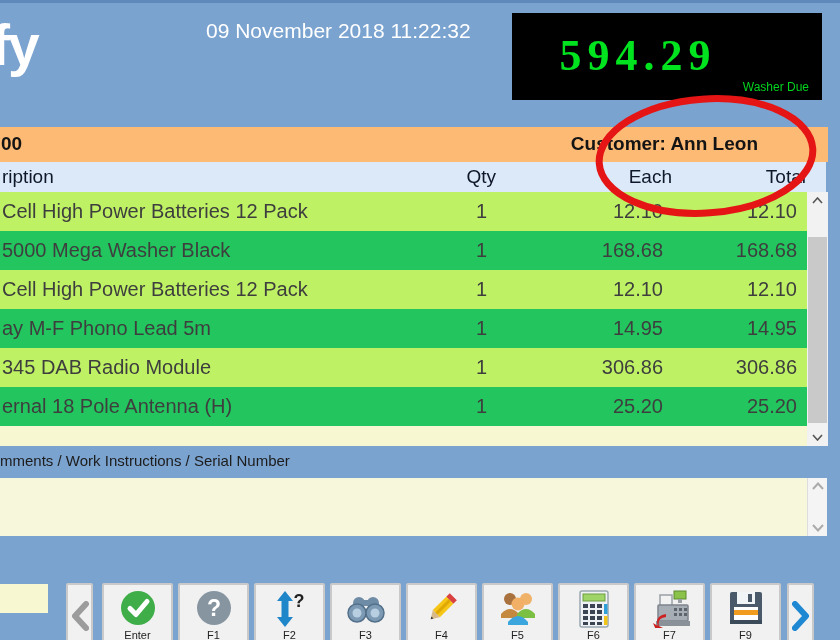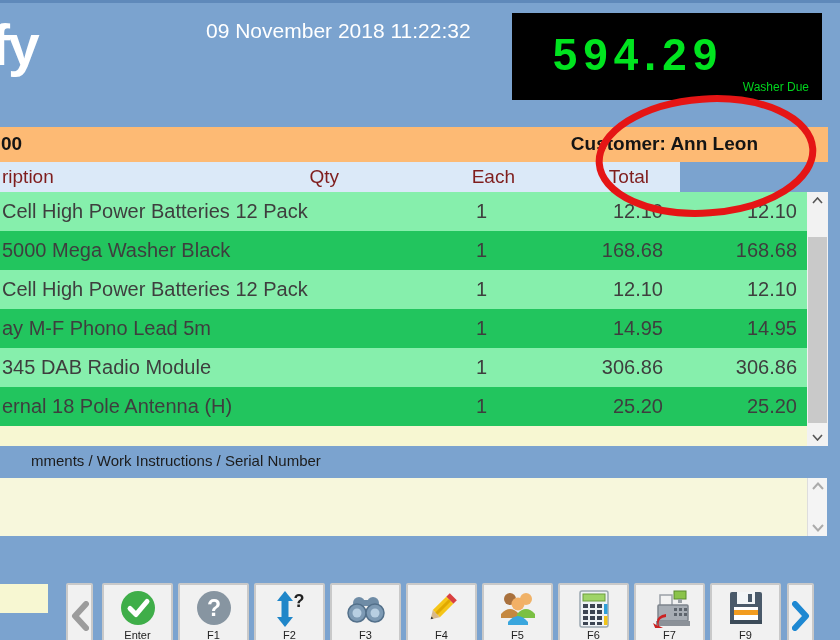--- a/index.html
+++ b/index.html
@@ -14,59 +14,59 @@
   .top-edge { top:0; left:0; width:840px; height:3px; background:#5f89ba; }
 
   
   .logo { left:-9px; top:12px; font-size:57px; font-weight:bold; color:#ffffff; letter-spacing:-2px; }
   .datetime { left:206px; top:19px; font-size:21px; color:#ffffff; }
 
   .led { left:512px; top:13px; width:310px; height:87px; background:#000000; }
   .led-amount {
     position:absolute; left:0; top:17px; width:100%; text-align:center;
     padding-right:58px; box-sizing:border-box;
-    font-family:Liberation Sans, sans-serif; font-weight:bold;
+    font-family:Liberation Serif, serif; font-weight:bold;
     font-size:44px; letter-spacing:6px; color:#00e41f;
   }
   .led-label { position:absolute; right:13px; bottom:6px; font-size:12px; color:#00d41e; }
 
   
   .sale-bar { left:0; top:127px; width:828px; height:35px; background:#fdba74; }
   .sale-no { position:absolute; left:1px; top:6px; font-size:19px; font-weight:bold; color:#141414; }
   .customer { position:absolute; right:70px; top:6px; font-size:19px; font-weight:bold; color:#141414; }
 
   
   .thead {
-    left:0; top:162px; width:680px; height:30px; background:#dbe9f8;
+    left:0; top:162px; width:826px; height:30px; background:#dbe9f8;
     display:flex; align-items:center; box-sizing:border-box;
-    padding-right:31px; font-size:19px; color:#7f1d1d;
+    padding-right:20px; font-size:19px; color:#0f172a;
   }
   .col-desc { flex:1; padding-left:2px; text-align:left; overflow:hidden; white-space:nowrap; }
   .col-qty   { width:80px;  text-align:right; }
   .col-each  { width:176px; text-align:right; }
   .col-total { width:134px; text-align:right; }
 
   
   .tbody { left:0; top:192px; width:807px; }
   .trow {
     height:39px; display:flex; align-items:center; box-sizing:border-box;
     padding-right:10px; font-size:20px; color:#3e3e3e; white-space:nowrap;
   }
-  .row-white  { background:#86efac; }
+  .row-white  { background:#bef264; }
   .row-yellow { background:#22c55e; }
   .tfill { left:0; top:426px; width:807px; height:20px; background:#f7f7d2; }
 
   
   .vscroll { left:807px; top:192px; width:21px; height:254px; background:#f2f2f2; }
   .vscroll .thumb { position:absolute; left:1px; top:45px; width:19px; height:186px; background:#c9c9c9; }
   .scroll-arrow { position:absolute; left:0; width:21px; height:17px; display:flex; align-items:center; justify-content:center; }
   .scroll-arrow svg { display:block; }
 
   
-  .comments-label { left:0; top:452px; font-size:15px; color:#1c1c1c; white-space:nowrap;margin-left:31px; }
+  .comments-label { left:0; top:452px; font-size:15px; color:#1c1c1c; white-space:nowrap; }
   .comments-box { left:0; top:478px; width:827px; height:58px; background:#f7f7dc; }
   .comments-scroll {
     position:absolute; right:0; top:0; width:20px; height:58px;
     background:#f4f4f4; border-left:1px solid #dddddd; box-sizing:border-box;
   }
   .cs-arrow { position:absolute; left:0; width:19px; height:16px; display:flex; align-items:center; justify-content:center; }
 
   
   .yellow-block { left:0; top:584px; width:48px; height:29px; background:#f7f7d2; }
 

